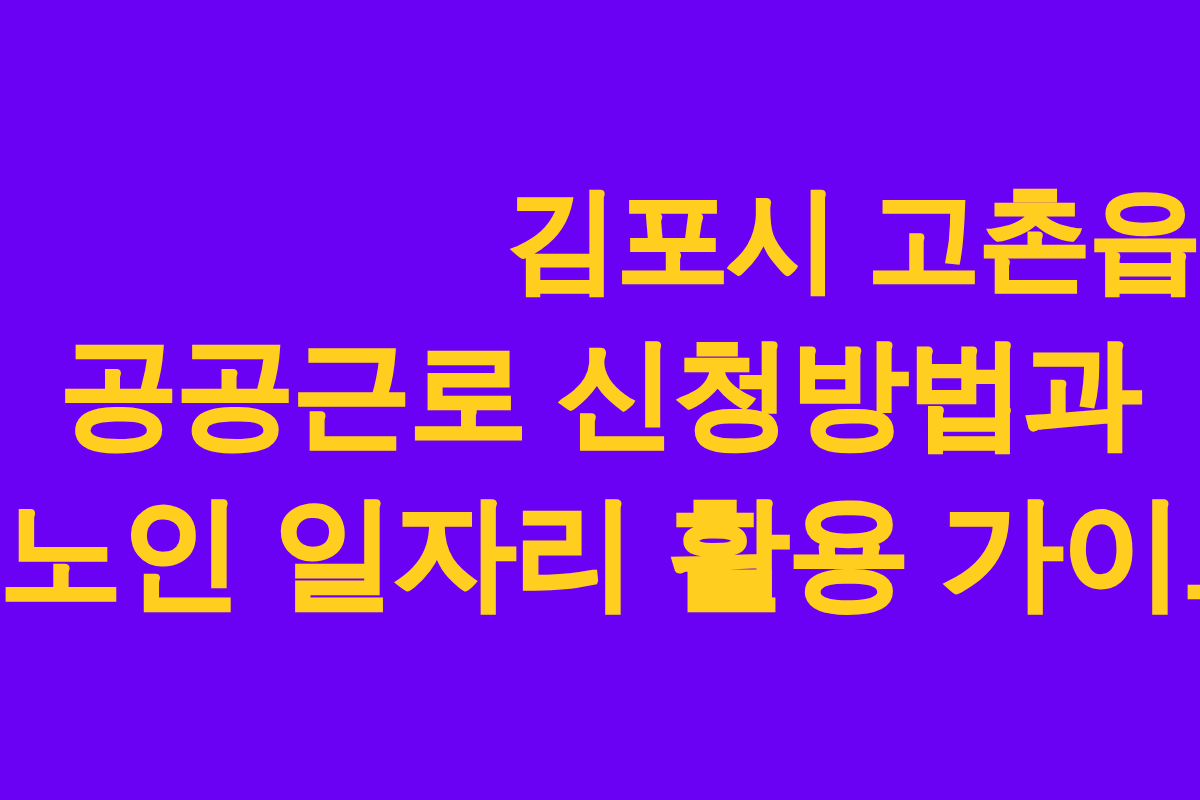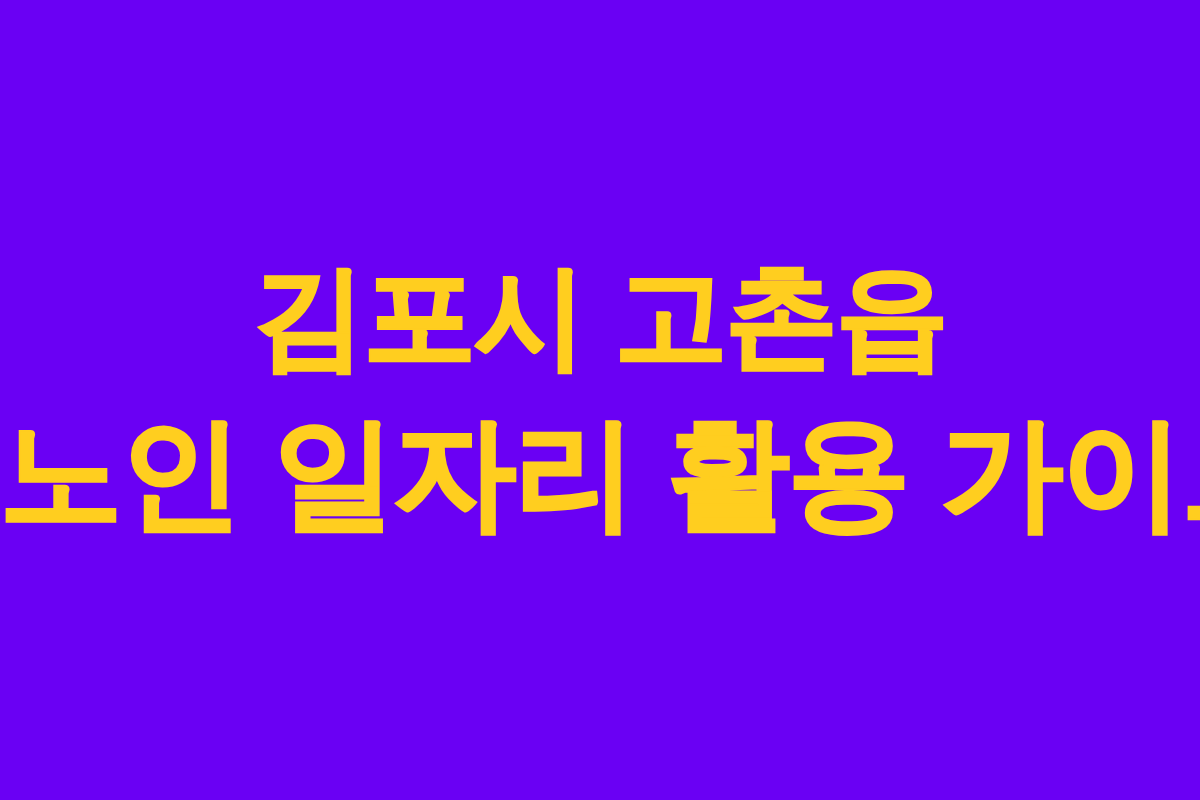--- a/index.html
+++ b/index.html
@@ -45,31 +45,32 @@
     font-weight: 700;
     font-size: 118px;
     line-height: 1.33;
     letter-spacing: -0.012em;
     white-space: nowrap;
     
     -webkit-text-stroke: 3px #ffce1f;
     paint-order: stroke fill;
   }
 
-  .headline-line.line-1 { font-size: 112px; }
+  .headline-line.line-1 { font-size: 112px; text-align: right; }
   .headline-line.line-2 { font-size: 118px; }
   .headline-line.line-3 { font-size: 122px; }
 </style>
 </head>
 <body>
 
 <div class="title-card">
 
   <div class="headline">
 
     <span class="headline-line line-1">김포시 고촌읍</span>
 
+    <span class="headline-line line-2">공공근로 신청방법과</span>
 
     <span class="headline-line line-3">노인 일자리 활용 가이드</span>
 
   </div>
 
 </div>
 
 </body></html>

